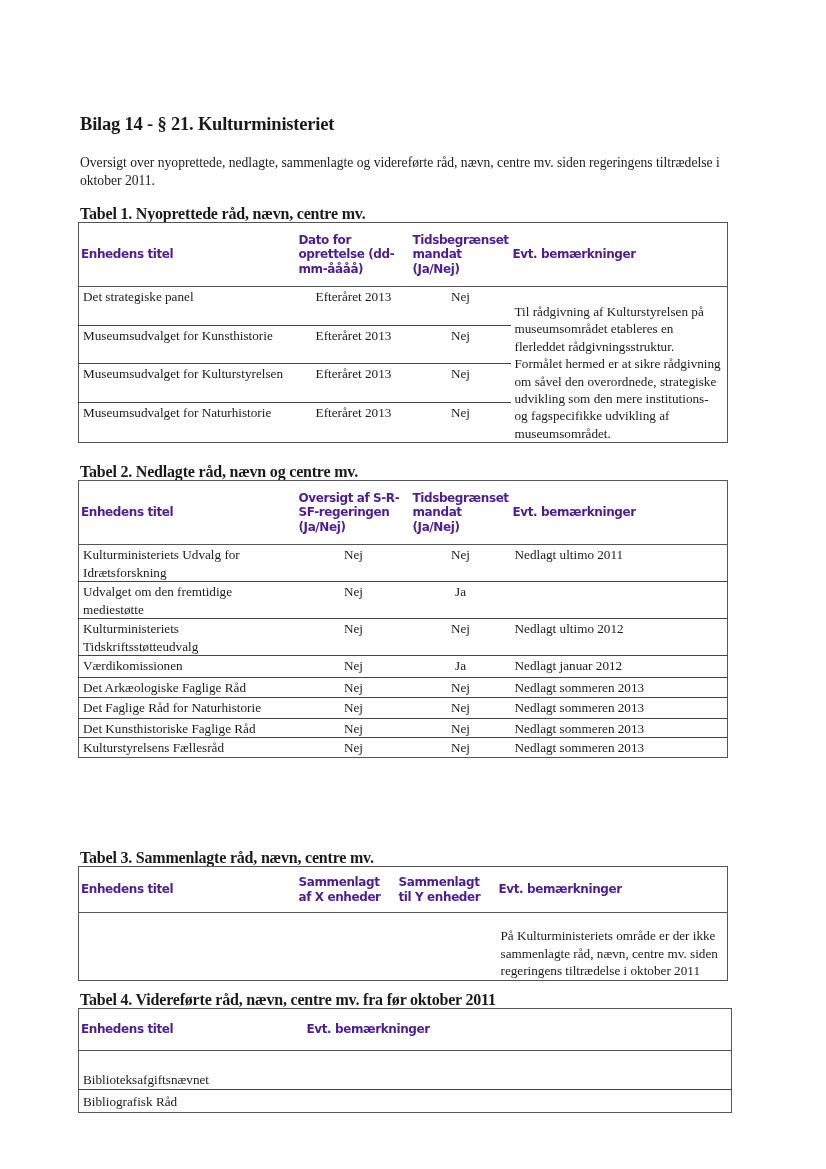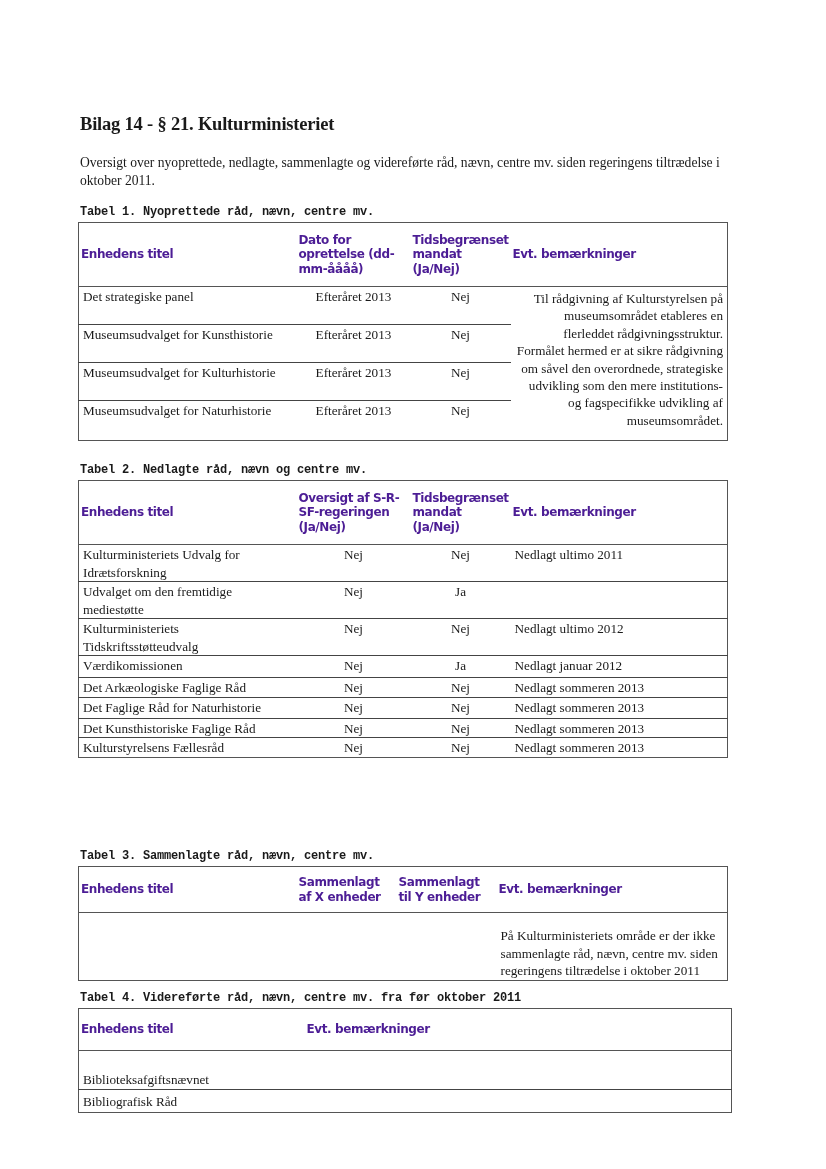--- a/index.html
+++ b/index.html
@@ -10,21 +10,21 @@
     position: absolute; left: 80px; top: 114px;
     font-family: "Liberation Serif", serif; font-weight: bold; font-size: 18.5px;
     letter-spacing: -0.2px; margin: 0;
   }
   .intro {
     position: absolute; left: 80px; top: 154px; width: 660px;
     font-family: "Liberation Serif", serif; font-size: 13.6px; line-height: 18px; margin: 0;
   }
   .caption {
     position: absolute; left: 80px;
-    font-family: Liberation Mono, monospace; font-weight: bold; font-size: 12px;
+    font-family: Liberation Serif, serif; font-weight: bold; font-size: 16px;
     letter-spacing: -0.2px; margin: 0; white-space: nowrap;
   }
 
   table {
     position: absolute; border-collapse: collapse; table-layout: fixed;
     font-family: "Liberation Serif", serif; font-size: 13.2px; line-height: 17.5px;
   }
   table.framed { border: 1.2px solid #555; }
   th {
     font-family: "DejaVu Sans", sans-serif; font-weight: bold; font-size: 12px;
@@ -65,29 +65,29 @@
         <th>Dato for oprettelse (dd-mm-åååå)</th>
         <th>Tidsbegrænset mandat (Ja/Nej)</th>
         <th>Evt. bemærkninger</th>
       </tr>
     </thead>
     <tbody>
       <tr class="body-row" style="height:38px">
         <td>Det strategiske panel</td>
         <td class="c">Efteråret 2013</td>
         <td class="c">Nej</td>
-        <td rowspan="4" class="no-bottom" style="padding-top:3px; line-height:17.4px;text-align:right;">Til rådgivning af Kulturstyrelsen på museumsområdet etableres en flerleddet rådgivningsstruktur. Formålet hermed er at sikre rådgivning om såvel den overordnede, strategiske udvikling som den mere institutions- og fagspecifikke udvikling af museumsområdet.</td>
+        <td rowspan="4" class="no-bottom" style="padding-top:16px; line-height:17.4px;">Til rådgivning af Kulturstyrelsen på museumsområdet etableres en flerleddet rådgivningsstruktur. Formålet hermed er at sikre rådgivning om såvel den overordnede, strategiske udvikling som den mere institutions- og fagspecifikke udvikling af museumsområdet.</td>
       </tr>
       <tr class="body-row" style="height:38px">
         <td>Museumsudvalget for Kunsthistorie</td>
         <td class="c">Efteråret 2013</td>
         <td class="c">Nej</td>
       </tr>
       <tr class="body-row" style="height:38px">
-        <td>Museumsudvalget for Kulturhistorie</td>
+        <td>Museumsudvalget for Kulturstyrelsen</td>
         <td class="c">Efteråret 2013</td>
         <td class="c">Nej</td>
       </tr>
       <tr class="body-row" style="height:40px">
         <td>Museumsudvalget for Naturhistorie</td>
         <td class="c">Efteråret 2013</td>
         <td class="c">Nej</td>
       </tr>
     </tbody>
   </table>

